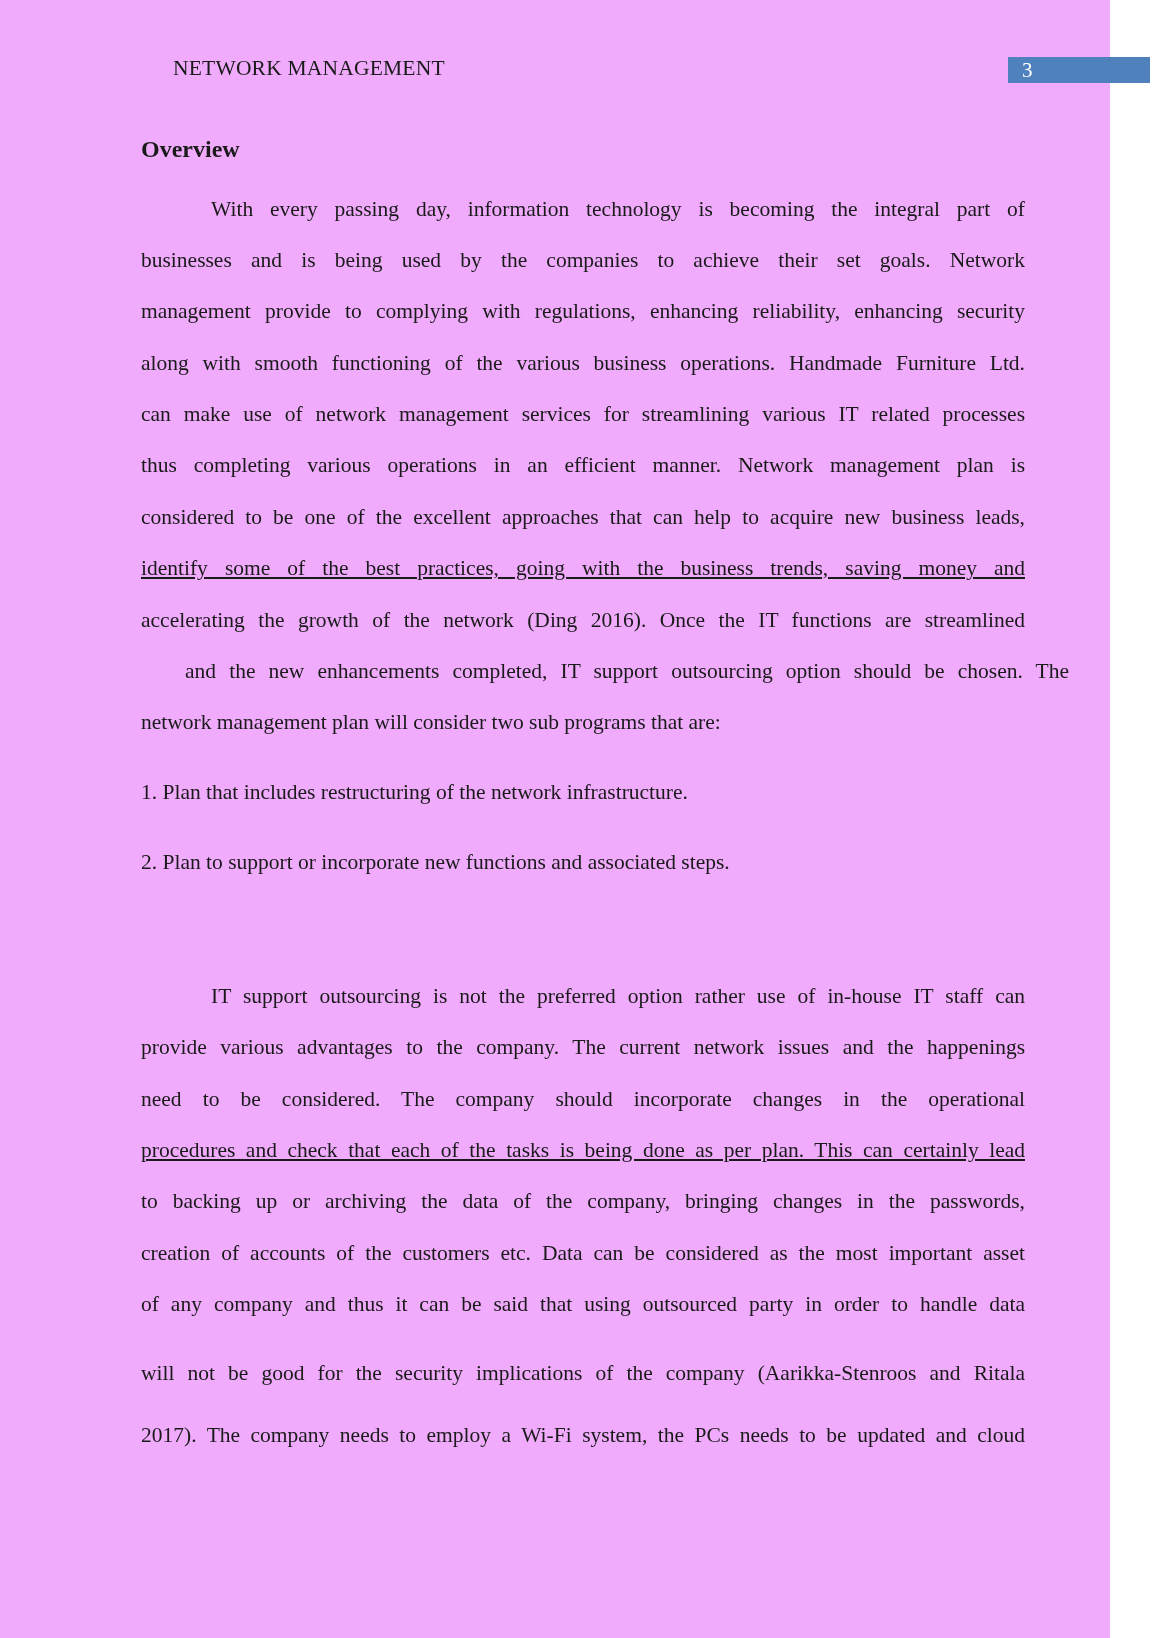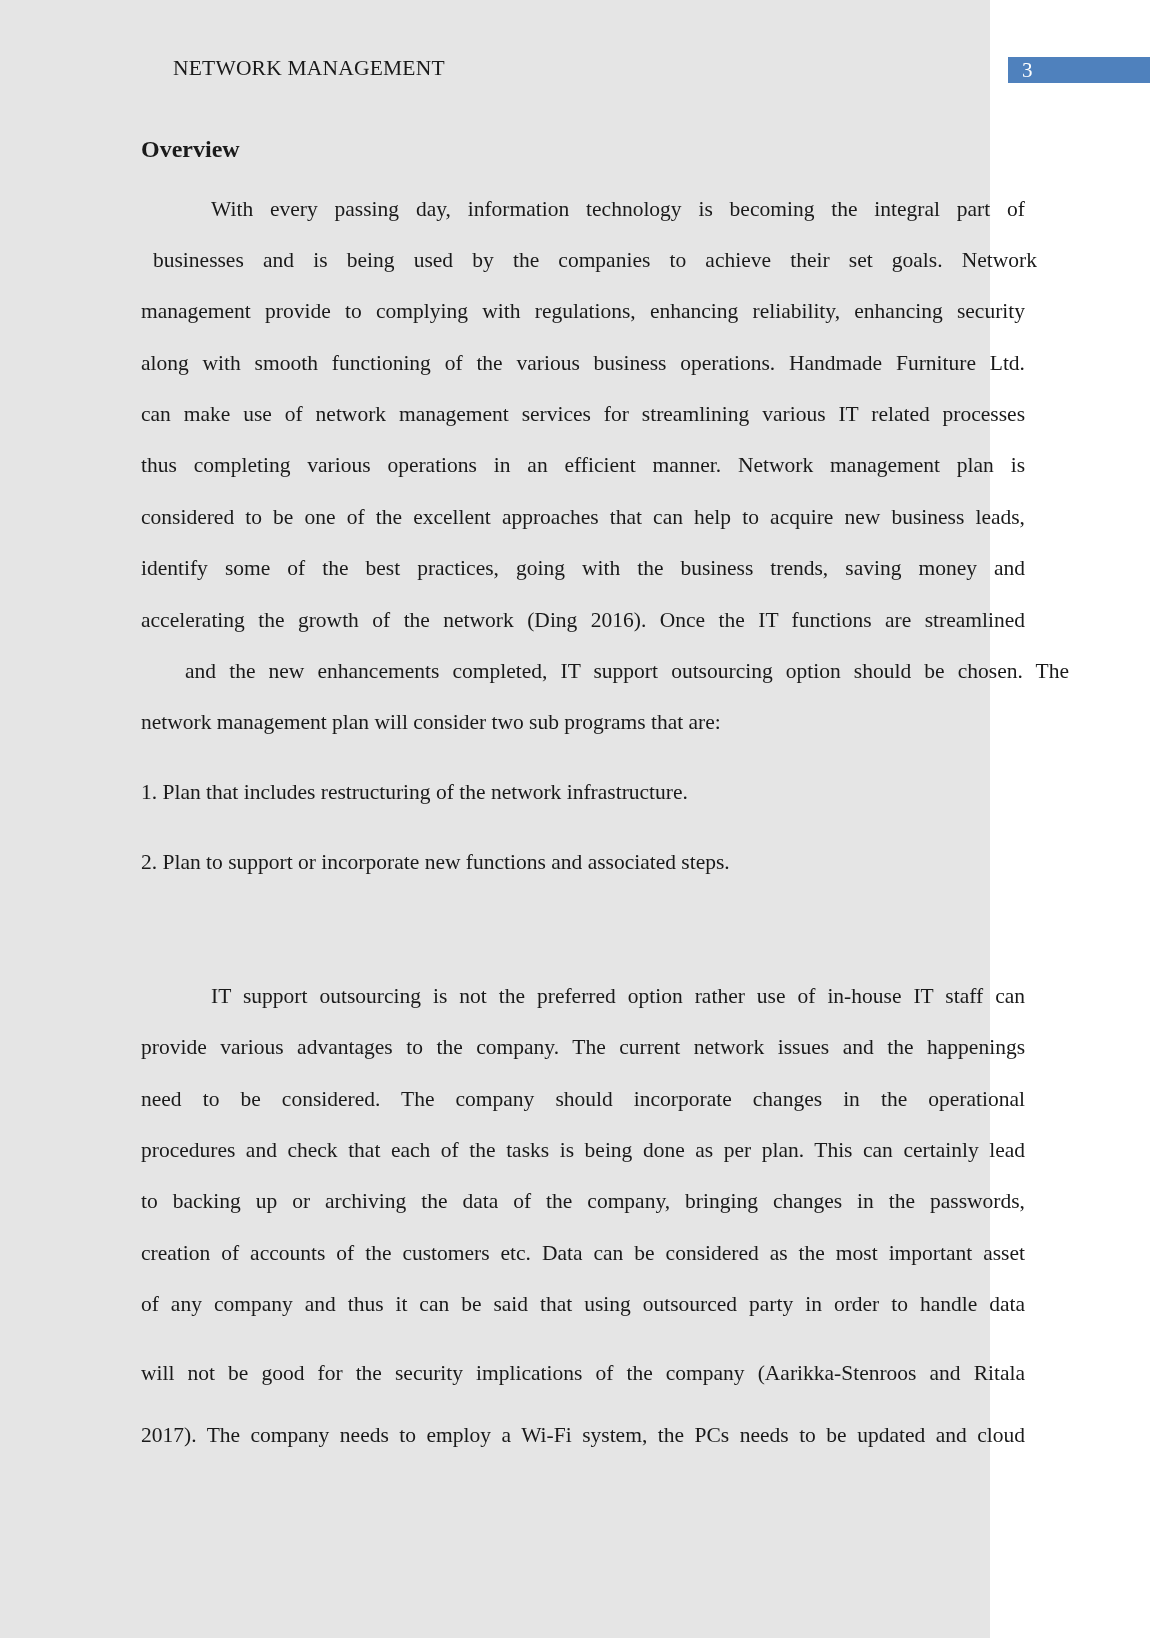--- a/index.html
+++ b/index.html
@@ -1,18 +1,18 @@
 <!DOCTYPE html>
 <html><head>
 <meta charset="utf-8">
 <style>
   html, body { margin: 0; padding: 0; background: #ffffff; }
   body { width: 1158px; height: 1638px; position: relative; overflow: hidden;
          font-family: "Liberation Serif", serif; color: #1a1a1a; }
-  .page { position: absolute; left: 0; top: 0; width: 990px; height: 1638px; background: #e5e5e5; }
+  .page { position: absolute; left: 0; top: 0; width: 1110px; height: 1638px; background: #f0abfc; }
   .running-head { position: absolute; left: 173px; top: 56px; font-size: 21.5px; letter-spacing: 0.2px; }
   .page-num-box { position: absolute; left: 1008px; top: 57px; width: 142px; height: 26px; background: #4f81bd; }
   .page-num { position: absolute; left: 14px; top: 0px; font-size: 21px; color: #ffffff; line-height: 26px; }
   .heading { position: absolute; left: 141px; font-size: 24px; font-weight: bold; }
   .line { position: absolute; left: 141px; width: 884px; font-size: 21.5px; line-height: 26px;
           text-align: justify; text-align-last: justify; white-space: nowrap; }
   .line.indent { left: 211px; width: 814px; }
   .line.last { text-align-last: left; }
 </style>
 </head>
@@ -22,43 +22,43 @@
 
   <div class="running-head">NETWORK MANAGEMENT</div>
   <div class="page-num-box">
     <span class="page-num">3</span>
   </div>
 
   <div class="heading" style="top:136px;">Overview</div>
 
   <div>
     <div class="line indent" style="top: 196px; white-space: normal;">With every passing day, information technology is becoming the integral part of</div>
-    <div class="line" style="top: 247px; white-space: normal; margin-left: 12px;">businesses and is being used by the companies to achieve their set goals. Network</div>
+    <div class="line" style="top: 247px; white-space: normal;">businesses and is being used by the companies to achieve their set goals. Network</div>
     <div class="line" style="top: 298px; white-space: normal;">management provide to complying with regulations, enhancing reliability, enhancing security</div>
     <div class="line" style="top: 350px; white-space: normal;">along with smooth functioning of the various business operations.  Handmade Furniture Ltd.</div>
     <div class="line" style="top: 401px; white-space: normal;">can make use of network management services for streamlining various IT related processes</div>
     <div class="line" style="top: 452px; white-space: normal;">thus completing various operations in an efficient manner. Network management plan is</div>
     <div class="line" style="top: 504px; white-space: normal;">considered to be one of the excellent approaches that can help to acquire new business leads,</div>
-    <div class="line" style="top: 555px; white-space: normal;">identify some of the best practices, going with the business trends, saving money and</div>
+    <div class="line" style="top: 555px; white-space: normal; text-decoration: underline;">identify some of the best practices, going with the business trends, saving money and</div>
     <div class="line" style="top: 607px; white-space: normal;">accelerating the growth of the network (Ding 2016). Once the IT functions are streamlined</div>
     <div class="line" style="top: 658px; white-space: normal; margin-left: 44px;">and the new enhancements completed, IT support outsourcing option should be chosen. The</div>
     <div class="line last" style="top: 709px; white-space: normal;">network management plan will consider two sub programs that are:</div>
   </div>
 
   <div>
     <div class="line last" style="top: 779px; white-space: normal;">1. Plan that includes restructuring of the network infrastructure.</div>
     <div class="line last" style="top: 849px; white-space: normal;">2. Plan to support or incorporate new functions and associated steps.</div>
   </div>
 
 
   <div>
     <div class="line indent" style="top: 983px; white-space: normal;">IT support outsourcing is not the preferred option rather use of in-house IT staff can</div>
     <div class="line" style="top: 1034px; white-space: normal;">provide various advantages to the company. The current network issues and the happenings</div>
     <div class="line" style="top: 1086px; white-space: normal;">need to be considered. The company should incorporate changes in the operational</div>
-    <div class="line" style="top: 1137px; white-space: normal;">procedures and check that each of the tasks is being done as per plan. This can certainly lead</div>
+    <div class="line" style="top: 1137px; white-space: normal; text-decoration: underline;">procedures and check that each of the tasks is being done as per plan. This can certainly lead</div>
     <div class="line" style="top: 1188px; white-space: normal;">to backing up or archiving the data of the company, bringing changes in the passwords,</div>
     <div class="line" style="top: 1240px; white-space: normal;">creation of accounts of the customers etc. Data can be considered as the most important asset</div>
     <div class="line" style="top: 1291px; white-space: normal;">of any company and thus it can be said that using outsourced party in order to handle data</div>
     <div class="line" style="top: 1342px; white-space: normal; margin-top: 18px;">will not be good for the security implications of the company (Aarikka-Stenroos and Ritala</div>
     <div class="line" style="top: 1422px; white-space: normal;">2017). The company needs to employ a Wi-Fi system, the PCs needs to be updated and cloud</div>
   </div>
 
 </div>
 
 </body></html>

